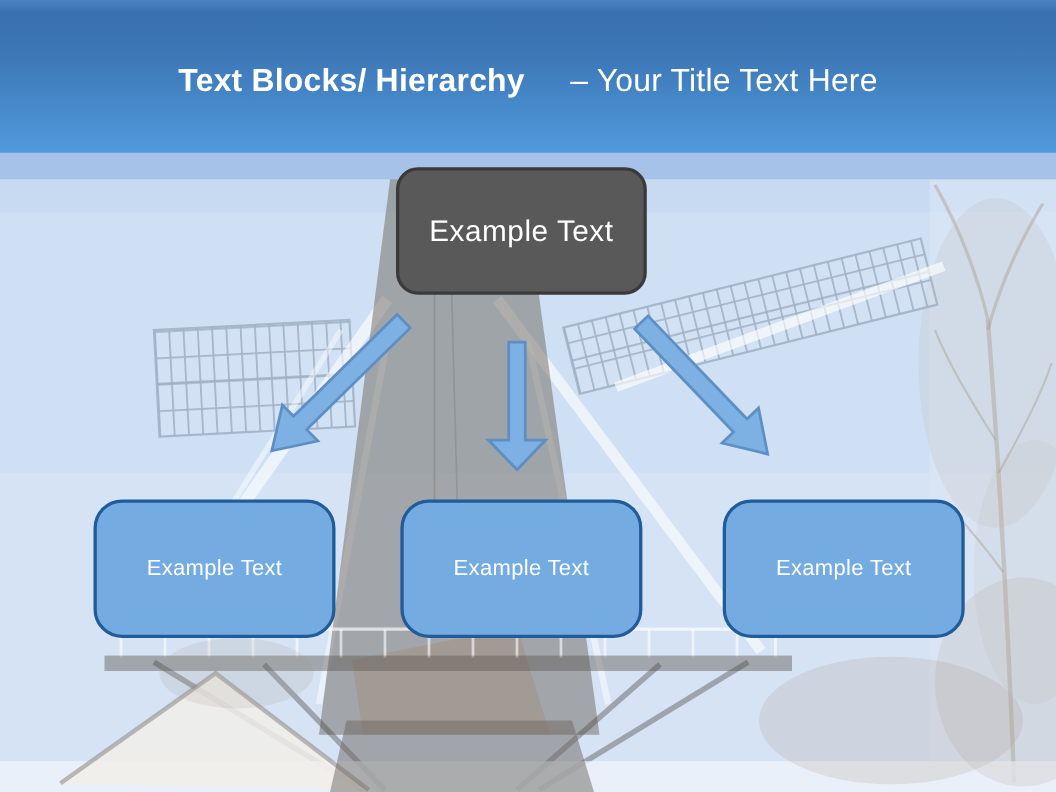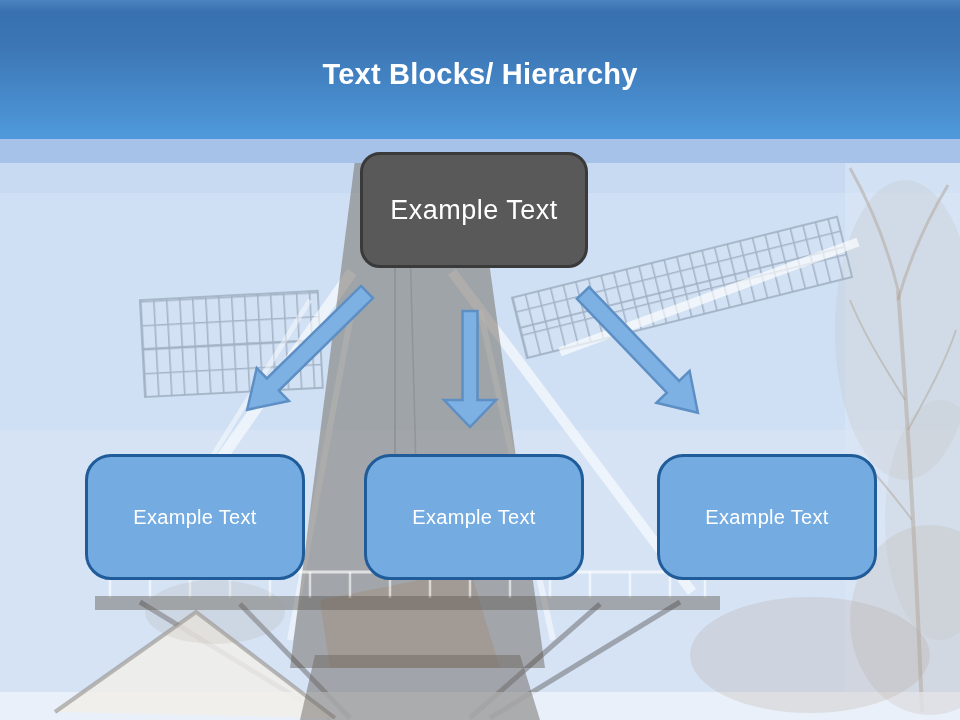--- a/index.html
+++ b/index.html
@@ -131,21 +131,21 @@
     <polygon points="315,655 520,655 540,720 300,720" fill="#6e6862" fill-opacity="0.5"></polygon>
 
     <ellipse cx="810" cy="655" rx="120" ry="58" fill="#b3a091" fill-opacity="0.22"></ellipse>
     <ellipse cx="930" cy="620" rx="80" ry="95" fill="#b3a091" fill-opacity="0.18"></ellipse>
     <ellipse cx="215" cy="612" rx="70" ry="32" fill="#a89a8d" fill-opacity="0.16"></ellipse>
   </svg>
 
   <div class="header"></div>
   <div class="accent-band"></div>
   <div class="title">
-    <span class="t-bold">Text Blocks/ Hierarchy</span>
+    <span class="t-bold">Text Blocks/ Hierarchy</span><span class="t-reg"> – Your Title Text Here</span>
   </div>
 
   <svg class="arrow-svg" viewBox="0 0 960 720" xmlns="http://www.w3.org/2000/svg">
     <g transform="translate(367,292) rotate(135.5)">
       <polygon class="arrow" points="0,-8.5 132,-8.5 132,-23 168,0 132,23 132,8.5 0,8.5"></polygon>
     </g>
     <g transform="translate(470,311) rotate(90)">
       <polygon class="arrow" points="0,-7.5 89,-7.5 89,-26 116,0 89,26 89,7.5 0,7.5"></polygon>
     </g>
     <g transform="translate(583,293) rotate(46.2)">

